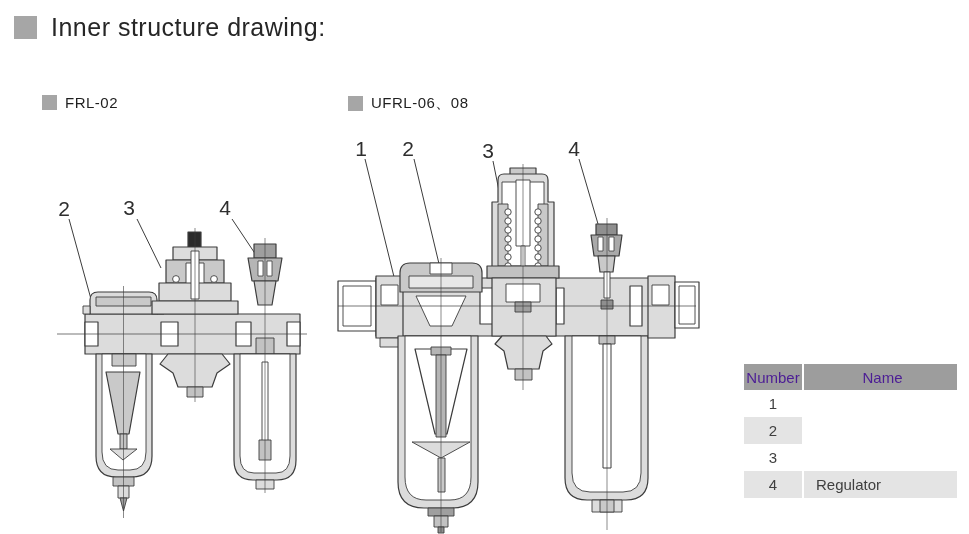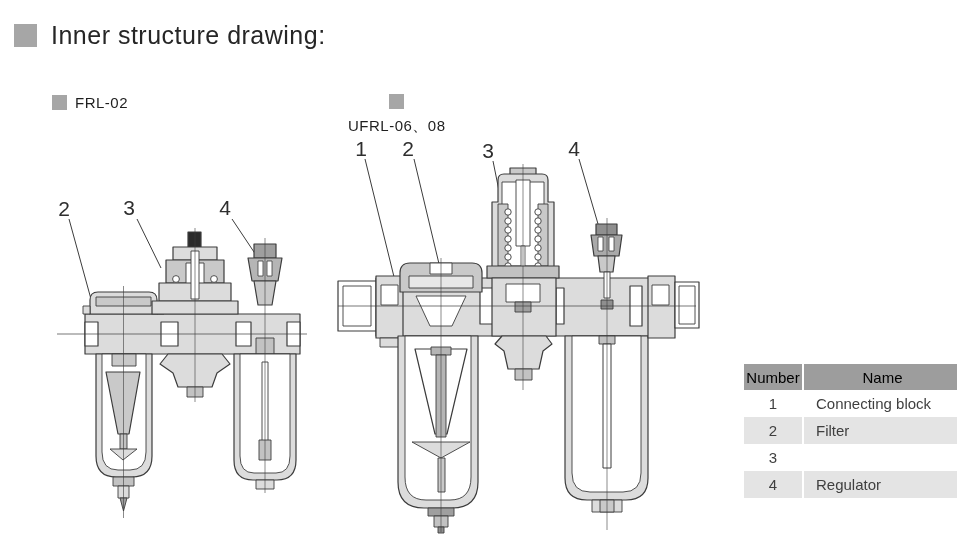--- a/index.html
+++ b/index.html
@@ -7,38 +7,38 @@
     --table-header-bg:#9d9d9d;
     --table-row-alt-bg:#e4e4e4;
     --table-text:#3f3f3f;
     --line:#3c3c3c;
   }
   *{margin:0;padding:0;box-sizing:border-box;}
   html,body{background:#ffffff;}
   body{font-family:"Liberation Sans", sans-serif;color:#2b2b2b;}
   .canvas{position:relative;width:969px;height:534px;background:#fff;overflow:hidden;}
 
-  .title-row{position:absolute;left:14px;top:13px;display:flex;align-items:center;gap:14px;margin-top:8px;}
+  .title-row{position:absolute;left:14px;top:13px;display:flex;align-items:center;gap:14px;}
   .title-bullet{width:23px;height:23px;background:var(--accent-gray);}
   .page-title{font-size:25px;letter-spacing:0.5px;color:#262626;}
 
   .sub-label{position:absolute;display:flex;align-items:center;gap:8px;}
   .sub-label .bullet{width:15px;height:15px;background:var(--accent-gray);}
   .sub-label .txt{font-size:15px;color:#1f1f1f;letter-spacing:0.5px;}
-  .sub-frl02{left:52px;top:94px;}
-  .sub-ufrl{left:348px;top:94px;flex-direction:column;}
+  .sub-frl02{left:42px;top:94px;}
+  .sub-ufrl{left:348px;top:94px;}
 
   svg.drawing{position:absolute;}
   .svg-frl02{left:40px;top:188px;}
   .svg-ufrl{left:330px;top:128px;}
   svg text.callout{font-family:"Liberation Sans",sans-serif;font-size:21px;fill:#2e2e2e;}
 
   .parts-table{position:absolute;left:744px;top:364px;width:213px;font-size:15px;color:var(--table-text);}
   .t-row{display:flex;align-items:center;height:27px;}
-  .t-head{height:26px;color:#000000;}
+  .t-head{height:26px;color:#4c1d95;}
   .t-head .c-num,.t-head .c-name{background:var(--table-header-bg);height:100%;display:flex;align-items:center;justify-content:center;}
   .c-num{width:58px;flex:0 0 58px;text-align:center;display:flex;align-items:center;justify-content:center;}
   .c-gap{width:2px;flex:0 0 2px;height:100%;background:#ffffff;}
   .c-name{flex:1;display:flex;align-items:center;padding-left:12px;}
   .t-head .c-name{padding-left:4px;}
   .row-alt .c-num,.row-alt .c-name{background:var(--table-row-alt-bg);height:100%;}
 </style>
 </head>
 <body>
 
@@ -238,26 +238,24 @@
 
   <div class="parts-table">
     <div class="t-row t-head">
       <div class="c-num">Number</div>
       <div class="c-gap"></div>
       <div class="c-name">Name</div>
     </div>
     <div class="t-row">
       <div class="c-num">1</div>
       <div class="c-gap"></div>
-      <div class="c-name">Connecting block</div>
     </div>
     <div class="t-row row-alt">
       <div class="c-num">2</div>
       <div class="c-gap"></div>
-      <div class="c-name">Filter</div>
     </div>
     <div class="t-row">
       <div class="c-num">3</div>
       <div class="c-gap"></div>
     </div>
     <div class="t-row row-alt">
       <div class="c-num">4</div>
       <div class="c-gap"></div>
       <div class="c-name">Regulator</div>
     </div>

